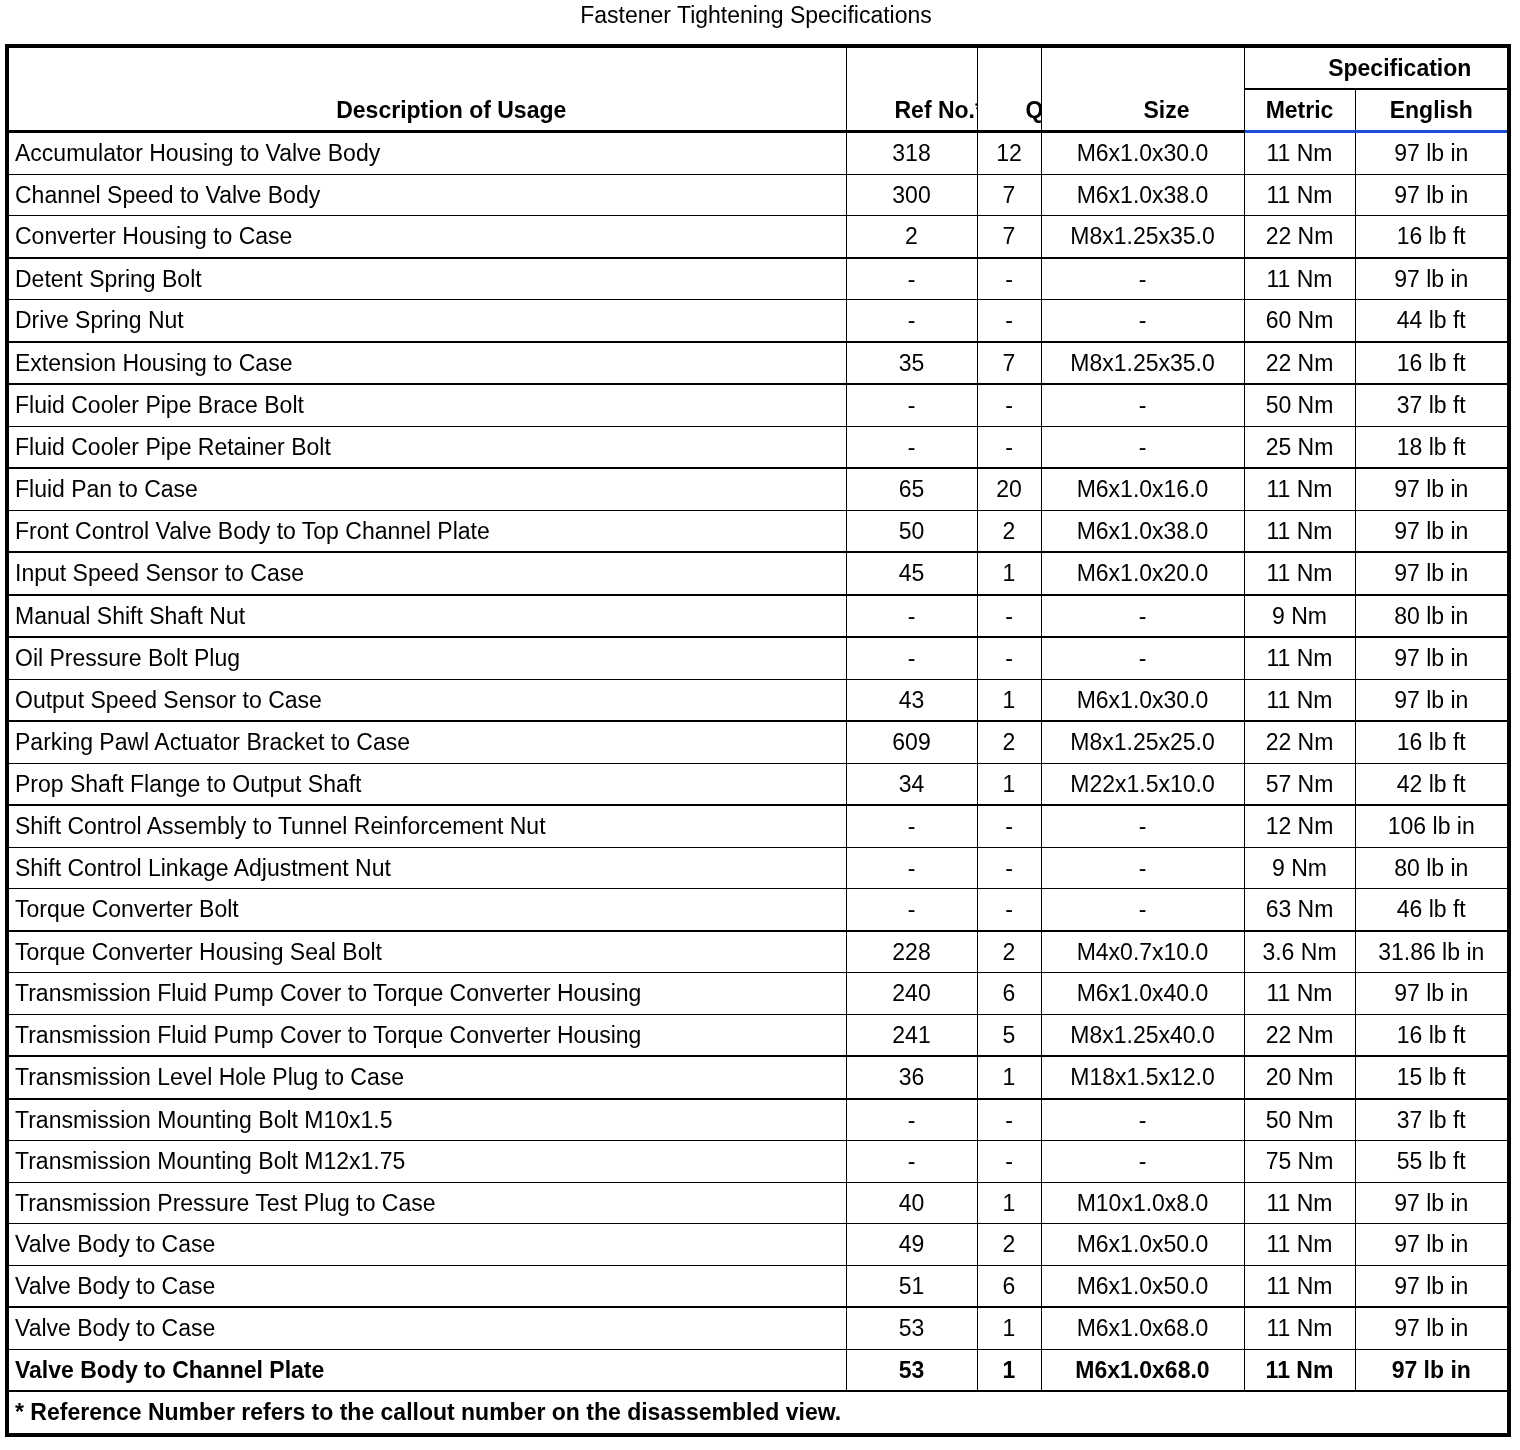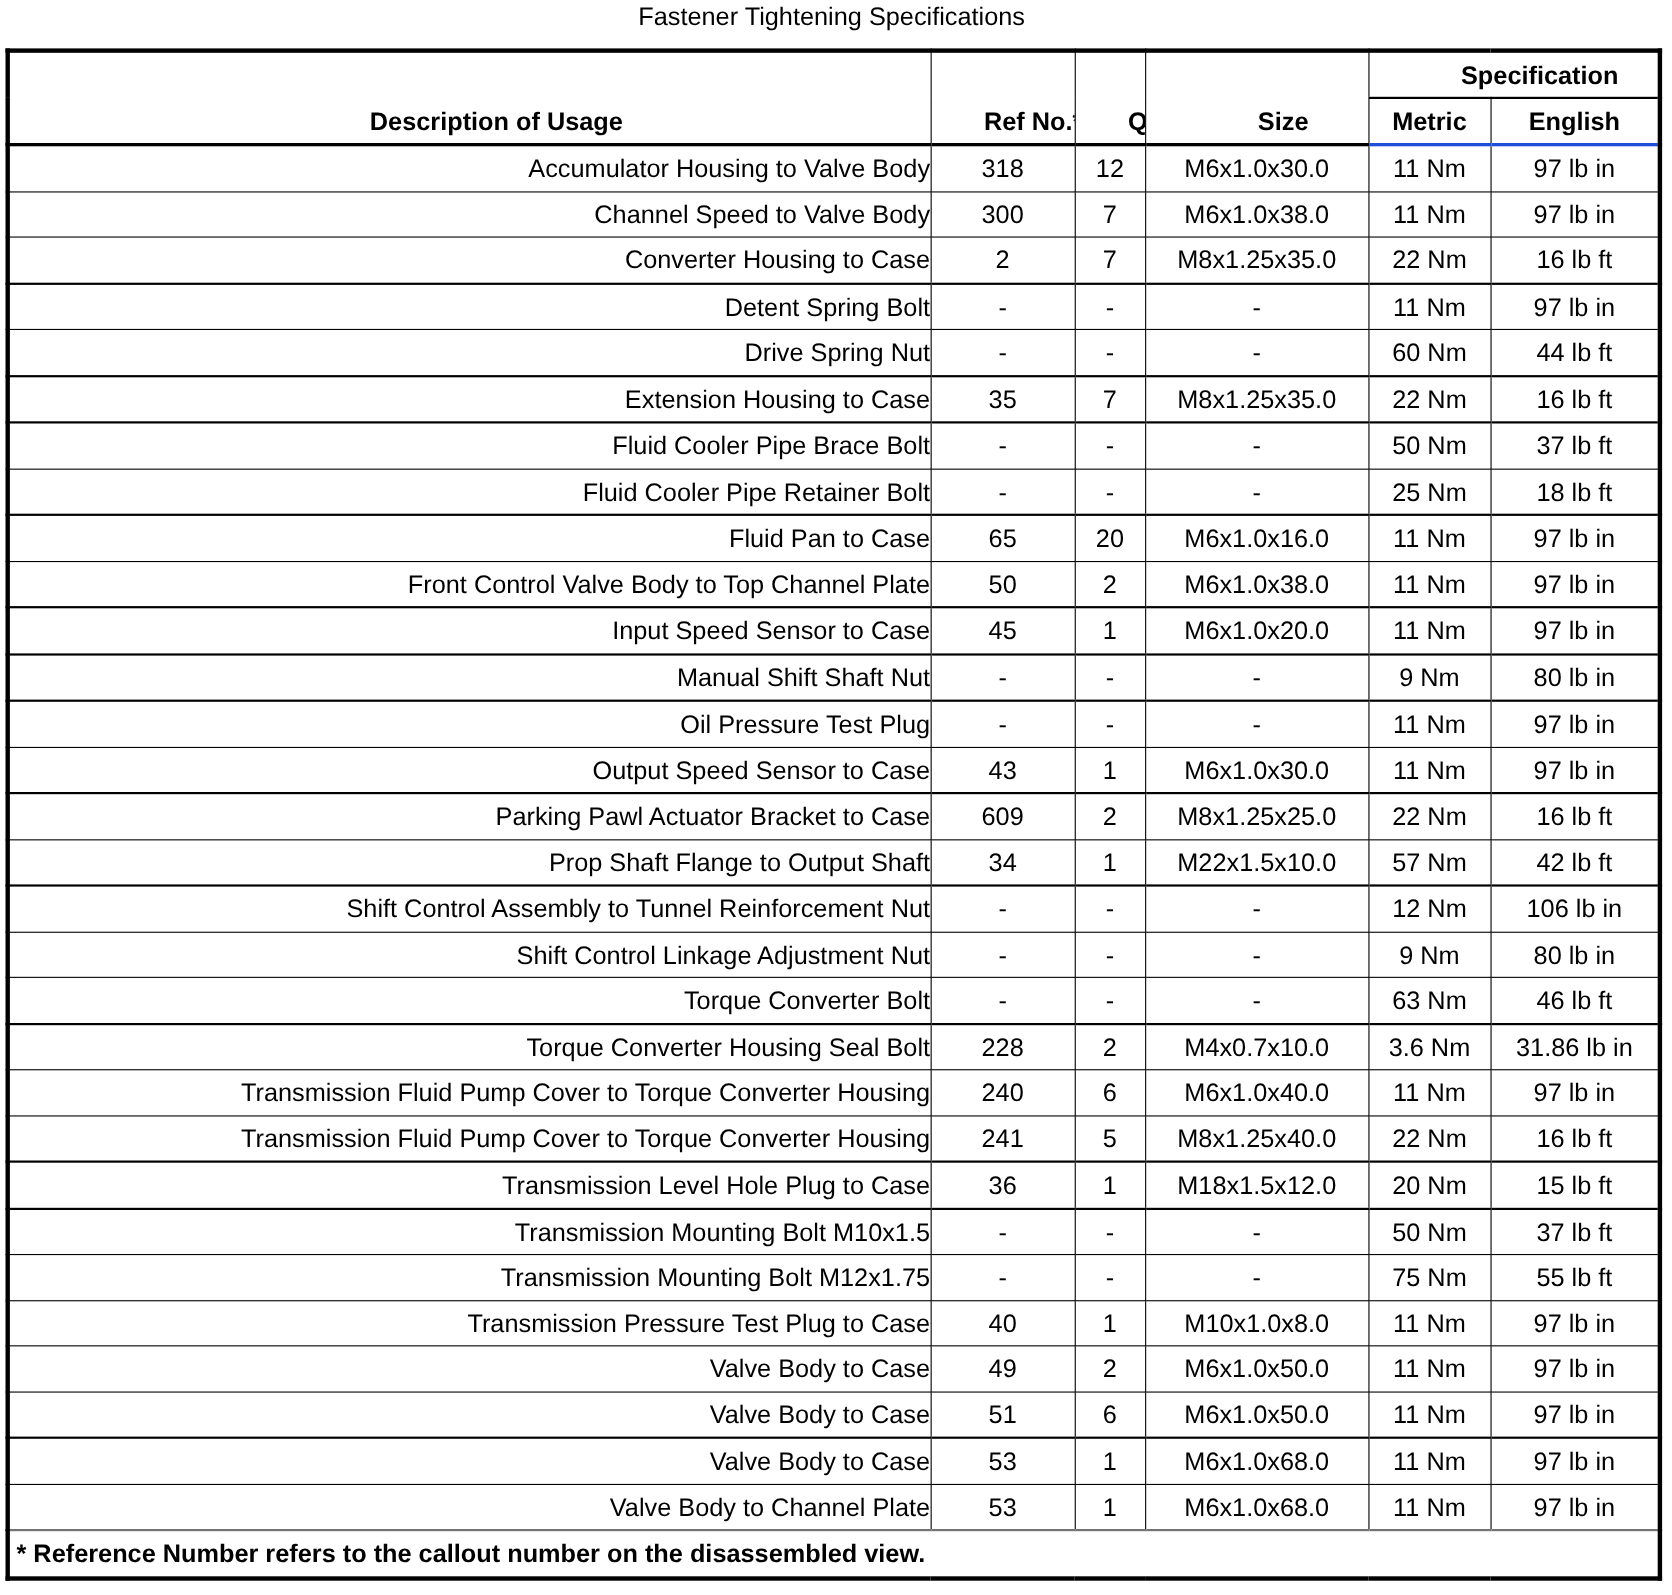--- a/index.html
+++ b/index.html
@@ -13,25 +13,25 @@
   table.spec td, table.spec th {
     font-size: 23px; padding: 0; height: 40.5px; line-height: 40px;
     border-left: 1px solid #000; border-right: 1px solid #000;
     white-space: nowrap; overflow: hidden;
   }
   table.spec th { font-weight: bold; text-align: center; }
   table.spec thead tr.h1 th { height: 40px; padding-left: 48px; }
   table.spec thead tr.h2 th { height: 40px; border-bottom: 3px solid #1d4ed8; }
   th.spec-group { border-bottom: 2px solid #000; }
   th.tall { vertical-align: bottom; border-bottom: 3px solid #000; line-height: 38px; }
-  td.desc { text-align: right; padding-left: 6px !important; }
+  td.desc { text-align: left; padding-left: 6px !important; }
   td.c { text-align: center; }
   tbody tr.row td { border-bottom: 1px solid #000; }
   tbody tr.row.thick td { border-bottom: 2px solid #000; }
-  tbody tr.last td { border-bottom: 2px solid #737373; }
+  tbody tr.last td { border-bottom: 2px solid #000000; font-weight: bold; }
   td.footnote { text-align: left; padding-left: 6px !important; height: 42px; border-right: none; font-weight: bold; }
 </style>
 </head>
 <body>
 
 <div class="title">Fastener Tightening Specifications</div>
 
 <table class="spec">
   <colgroup>
     <col style="width:839px">
@@ -145,21 +145,21 @@
       </tr>
       <tr class="row thick">
         <td class="desc">Manual Shift Shaft Nut</td>
         <td class="c">-</td>
         <td class="c">-</td>
         <td class="c">-</td>
         <td class="c">9 Nm</td>
         <td class="c">80 lb in</td>
       </tr>
       <tr class="row">
-        <td class="desc">Oil Pressure Test Plug</td>
+        <td class="desc">Oil Pressure Bolt Plug</td>
         <td class="c">-</td>
         <td class="c">-</td>
         <td class="c">-</td>
         <td class="c">11 Nm</td>
         <td class="c">97 lb in</td>
       </tr>
       <tr class="row thick">
         <td class="desc">Output Speed Sensor to Case</td>
         <td class="c">43</td>
         <td class="c">1</td>

